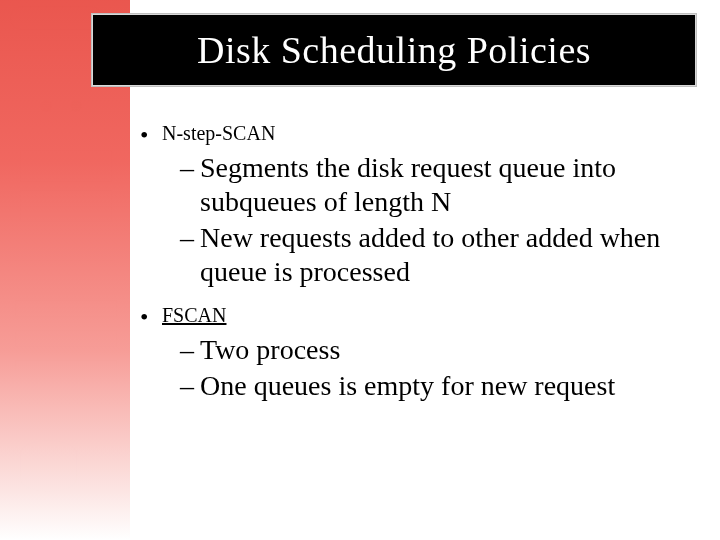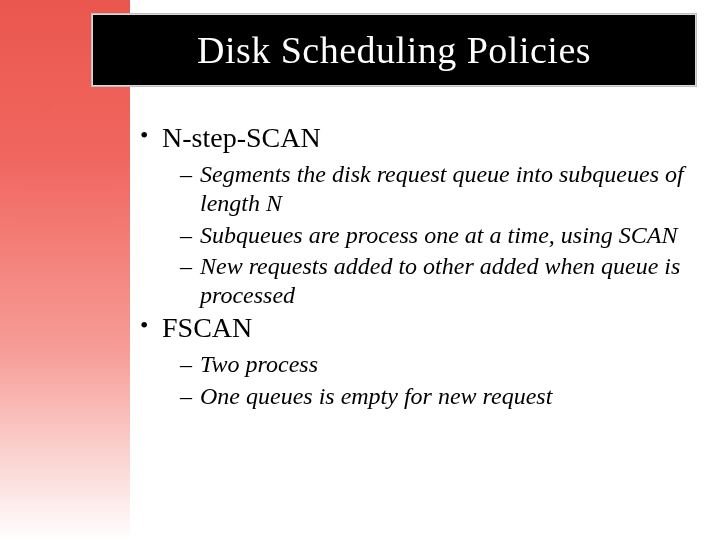--- a/index.html
+++ b/index.html
@@ -78,39 +78,38 @@
   
   .body {
     position: absolute;
     left: 140px;
     top: 112px;
     right: 30px;
     z-index: 3;
     color: #000;
   }
   .bullet {
-    font-size: 28px;
+    font-size: 20px;
     margin: 10px 0 6px 0;
     padding-left: 22px;
     position: relative;
   }
   .bullet::before {
     content: "•";
     position: absolute;
     left: 0;
     top: 0;
     font-size: 24px;
   }
   .sub {
-    font-size: 24px;
+    font-size: 28px;
     margin: 2px 0 2px 40px;
     padding-left: 20px;
     position: relative;
     line-height: 1.22;
-    font-style: italic;
   }
   .sub::before {
     content: "–";
     position: absolute;
     left: 0;
     top: 0;
   }
 </style>
 </head>
 <body>
@@ -133,23 +132,22 @@
 
   <div class="titlebar">
     <span class="title">Disk Scheduling Policies</span>
   </div>
 
   <div class="body">
     <div class="bullet">
       <span>N-step-SCAN</span>
     </div>
     <div class="sub">Segments the disk request queue into subqueues of length N</div>
-    <div class="sub">Subqueues are process one at a time, using SCAN</div>
     <div class="sub">New requests added to other added when queue is processed</div>
 
-    <div class="bullet" style="margin-top:2px;">
+    <div class="bullet" style="margin-top:14px;text-decoration:underline;">
       <span>FSCAN</span>
     </div>
     <div class="sub">Two process</div>
     <div class="sub">One queues is empty for new request</div>
   </div>
 
 </div>
 
 </body></html>

